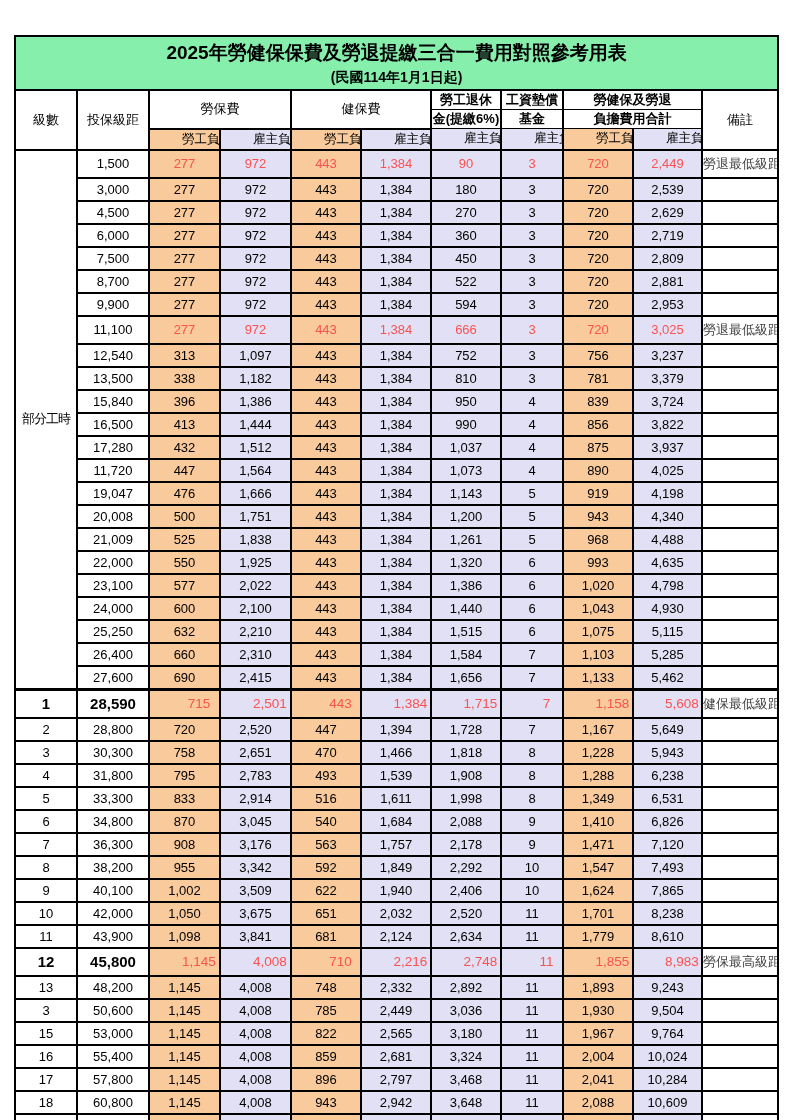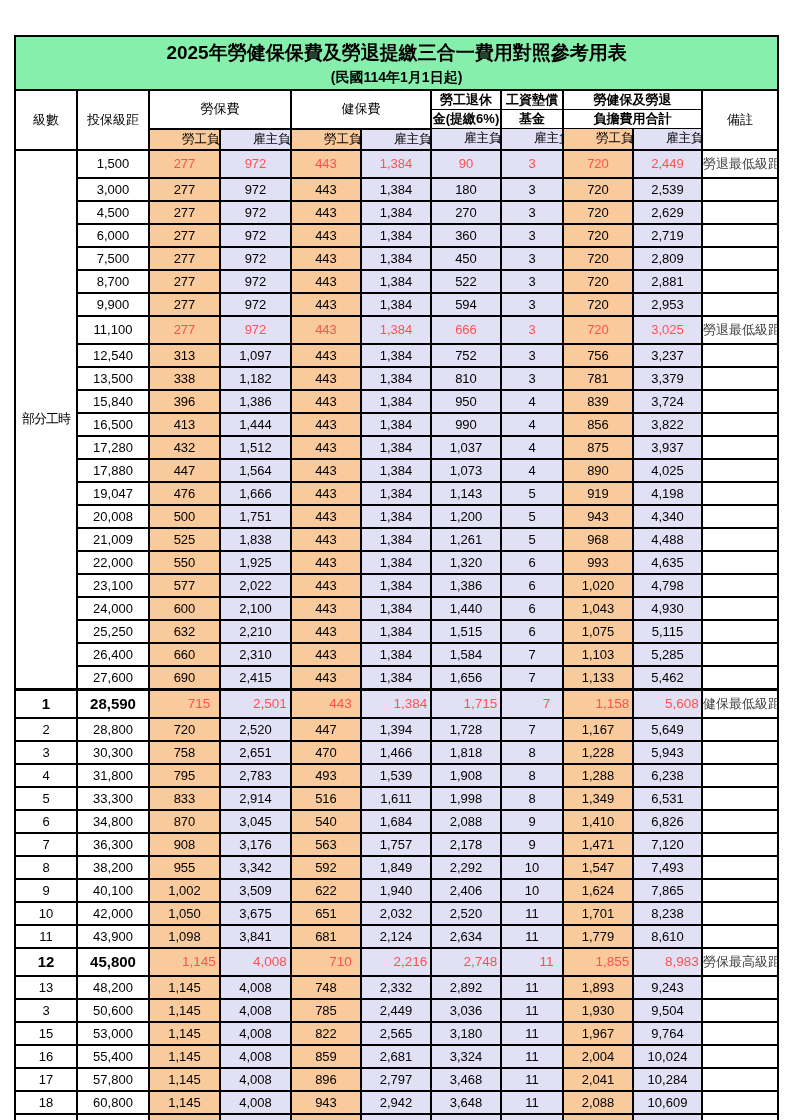--- a/index.html
+++ b/index.html
@@ -248,21 +248,21 @@
           <td class="val er">1,512</td>
           <td class="val emp">443</td>
           <td class="val er">1,384</td>
           <td class="val er">1,037</td>
           <td class="val er">4</td>
           <td class="val emp">875</td>
           <td class="val er">3,937</td>
           <td class="note-cell"></td>
         </tr>
         <tr class="data-row">
-          <td class="bracket-cell">17,880</td>
+          <td class="bracket-cell">11,720</td>
           <td class="val emp">447</td>
           <td class="val er">1,564</td>
           <td class="val emp">443</td>
           <td class="val er">1,384</td>
           <td class="val er">1,073</td>
           <td class="val er">4</td>
           <td class="val emp">890</td>
           <td class="val er">4,025</td>
           <td class="note-cell"></td>
         </tr>

